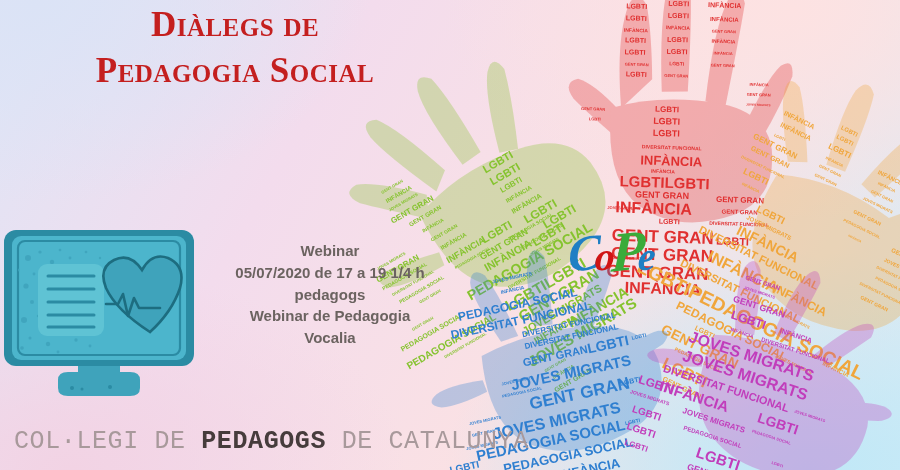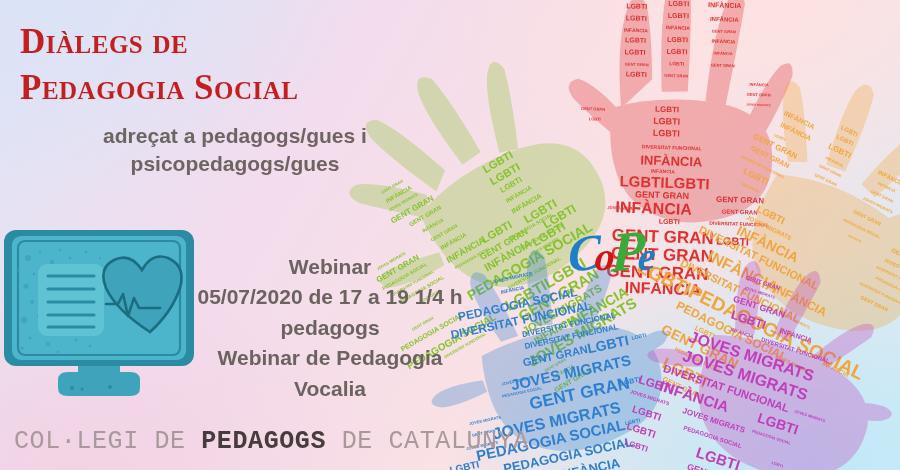--- a/index.html
+++ b/index.html
@@ -32,32 +32,32 @@
     font-size:46px;letter-spacing:-2px;line-height:70px;white-space:nowrap;
   }
   .cope span{display:inline-block;}
   .cope .c1{color:#1f7fc4;transform:rotate(-8deg) skewX(-6deg);font-size:50px;}
   .cope .c2{color:#d01414;transform:rotate(-3deg) skewX(-6deg);font-size:40px;margin-left:-4px;}
   .cope .c3{color:#3aab3a;transform:rotate(-6deg) skewX(-8deg);font-size:56px;margin-left:-2px;}
   .cope .c4{color:#1f7fc4;transform:rotate(-4deg) skewX(-6deg);font-size:40px;margin-left:-6px;}
 
   
   .title{
-    position:absolute;left:20px;top:19px;width:430px;text-align:left;
+    position:absolute;left:20px;top:2px;width:430px;text-align:center;
     font-family:"Liberation Serif",serif;font-weight:bold;
     color:#c41f1f;font-size:35px;line-height:1.32;
     font-variant:small-caps;letter-spacing:.5px;
   }
   .subtitle{
     position:absolute;left:30px;top:122px;width:410px;text-align:center;
     font-weight:bold;color:#6e6461;font-size:21px;line-height:1.32;
   }
   .details{
     position:absolute;left:190px;top:240px;width:280px;text-align:center;
-    font-weight:bold;color:#6b6360;font-size:21px;line-height:1.45;margin-top:12px;
+    font-weight:bold;color:#6b6360;font-size:15px;line-height:1.45;
   }
 
   
   .footer{
     position:absolute;left:14px;bottom:14px;
     font-family:Liberation Mono, monospace;font-size:25px;letter-spacing:.6px;
     white-space:nowrap;
   }
   .footer .lt{color:#a8999b;}
   .footer .bd{color:#463c3c;font-weight:bold;}
@@ -362,24 +362,20 @@
 
   <div class="cope">
     <span class="c1">C</span><span class="c2">o</span><span class="c3">P</span><span class="c4">e</span>
   </div>
 
   <div class="title">
     <div>Diàlegs de</div>
     <div>Pedagogia Social</div>
   </div>
 
-  <div class="subtitle">
-    <div>adreçat a pedagogs/gues i</div>
-    <div>psicopedagogs/gues</div>
-  </div>
 
   <div class="details">
     <div>Webinar</div>
     <div>05/07/2020 de 17 a 19 1/4 h</div>
     <div>pedagogs</div>
     <div>Webinar de Pedagogia</div>
     <div>Vocalia</div>
   </div>
 
   <div class="monitor">

